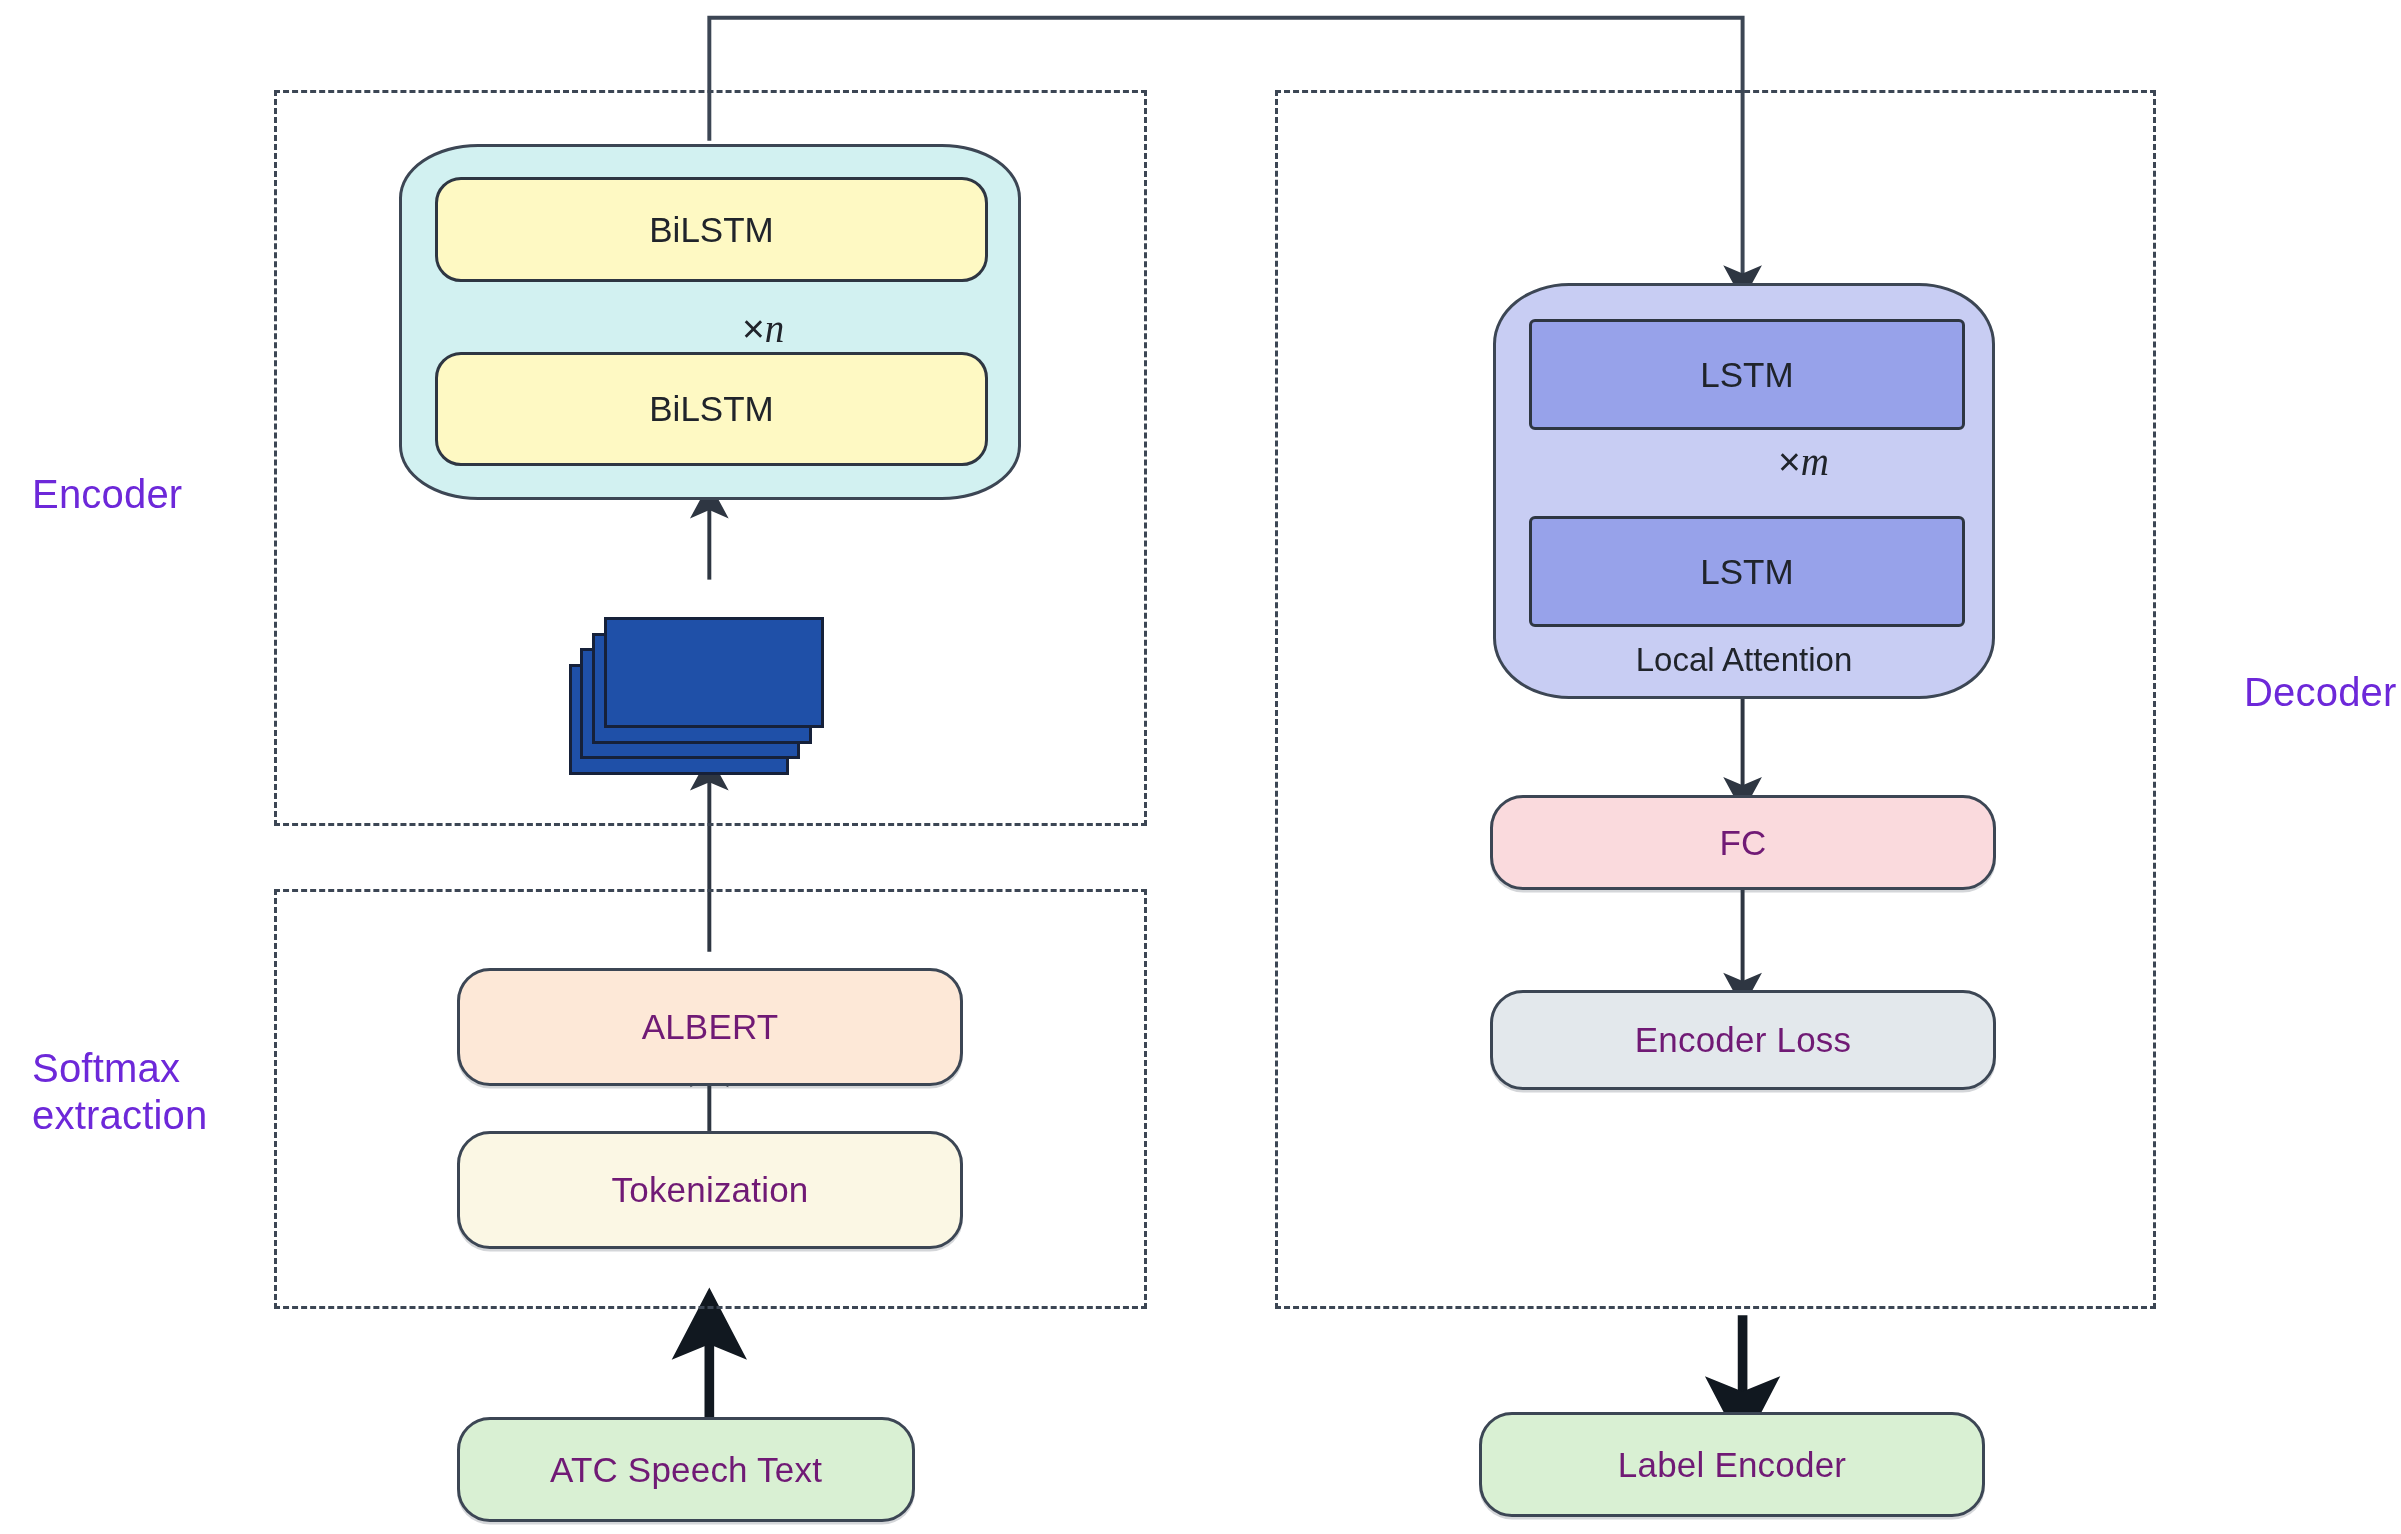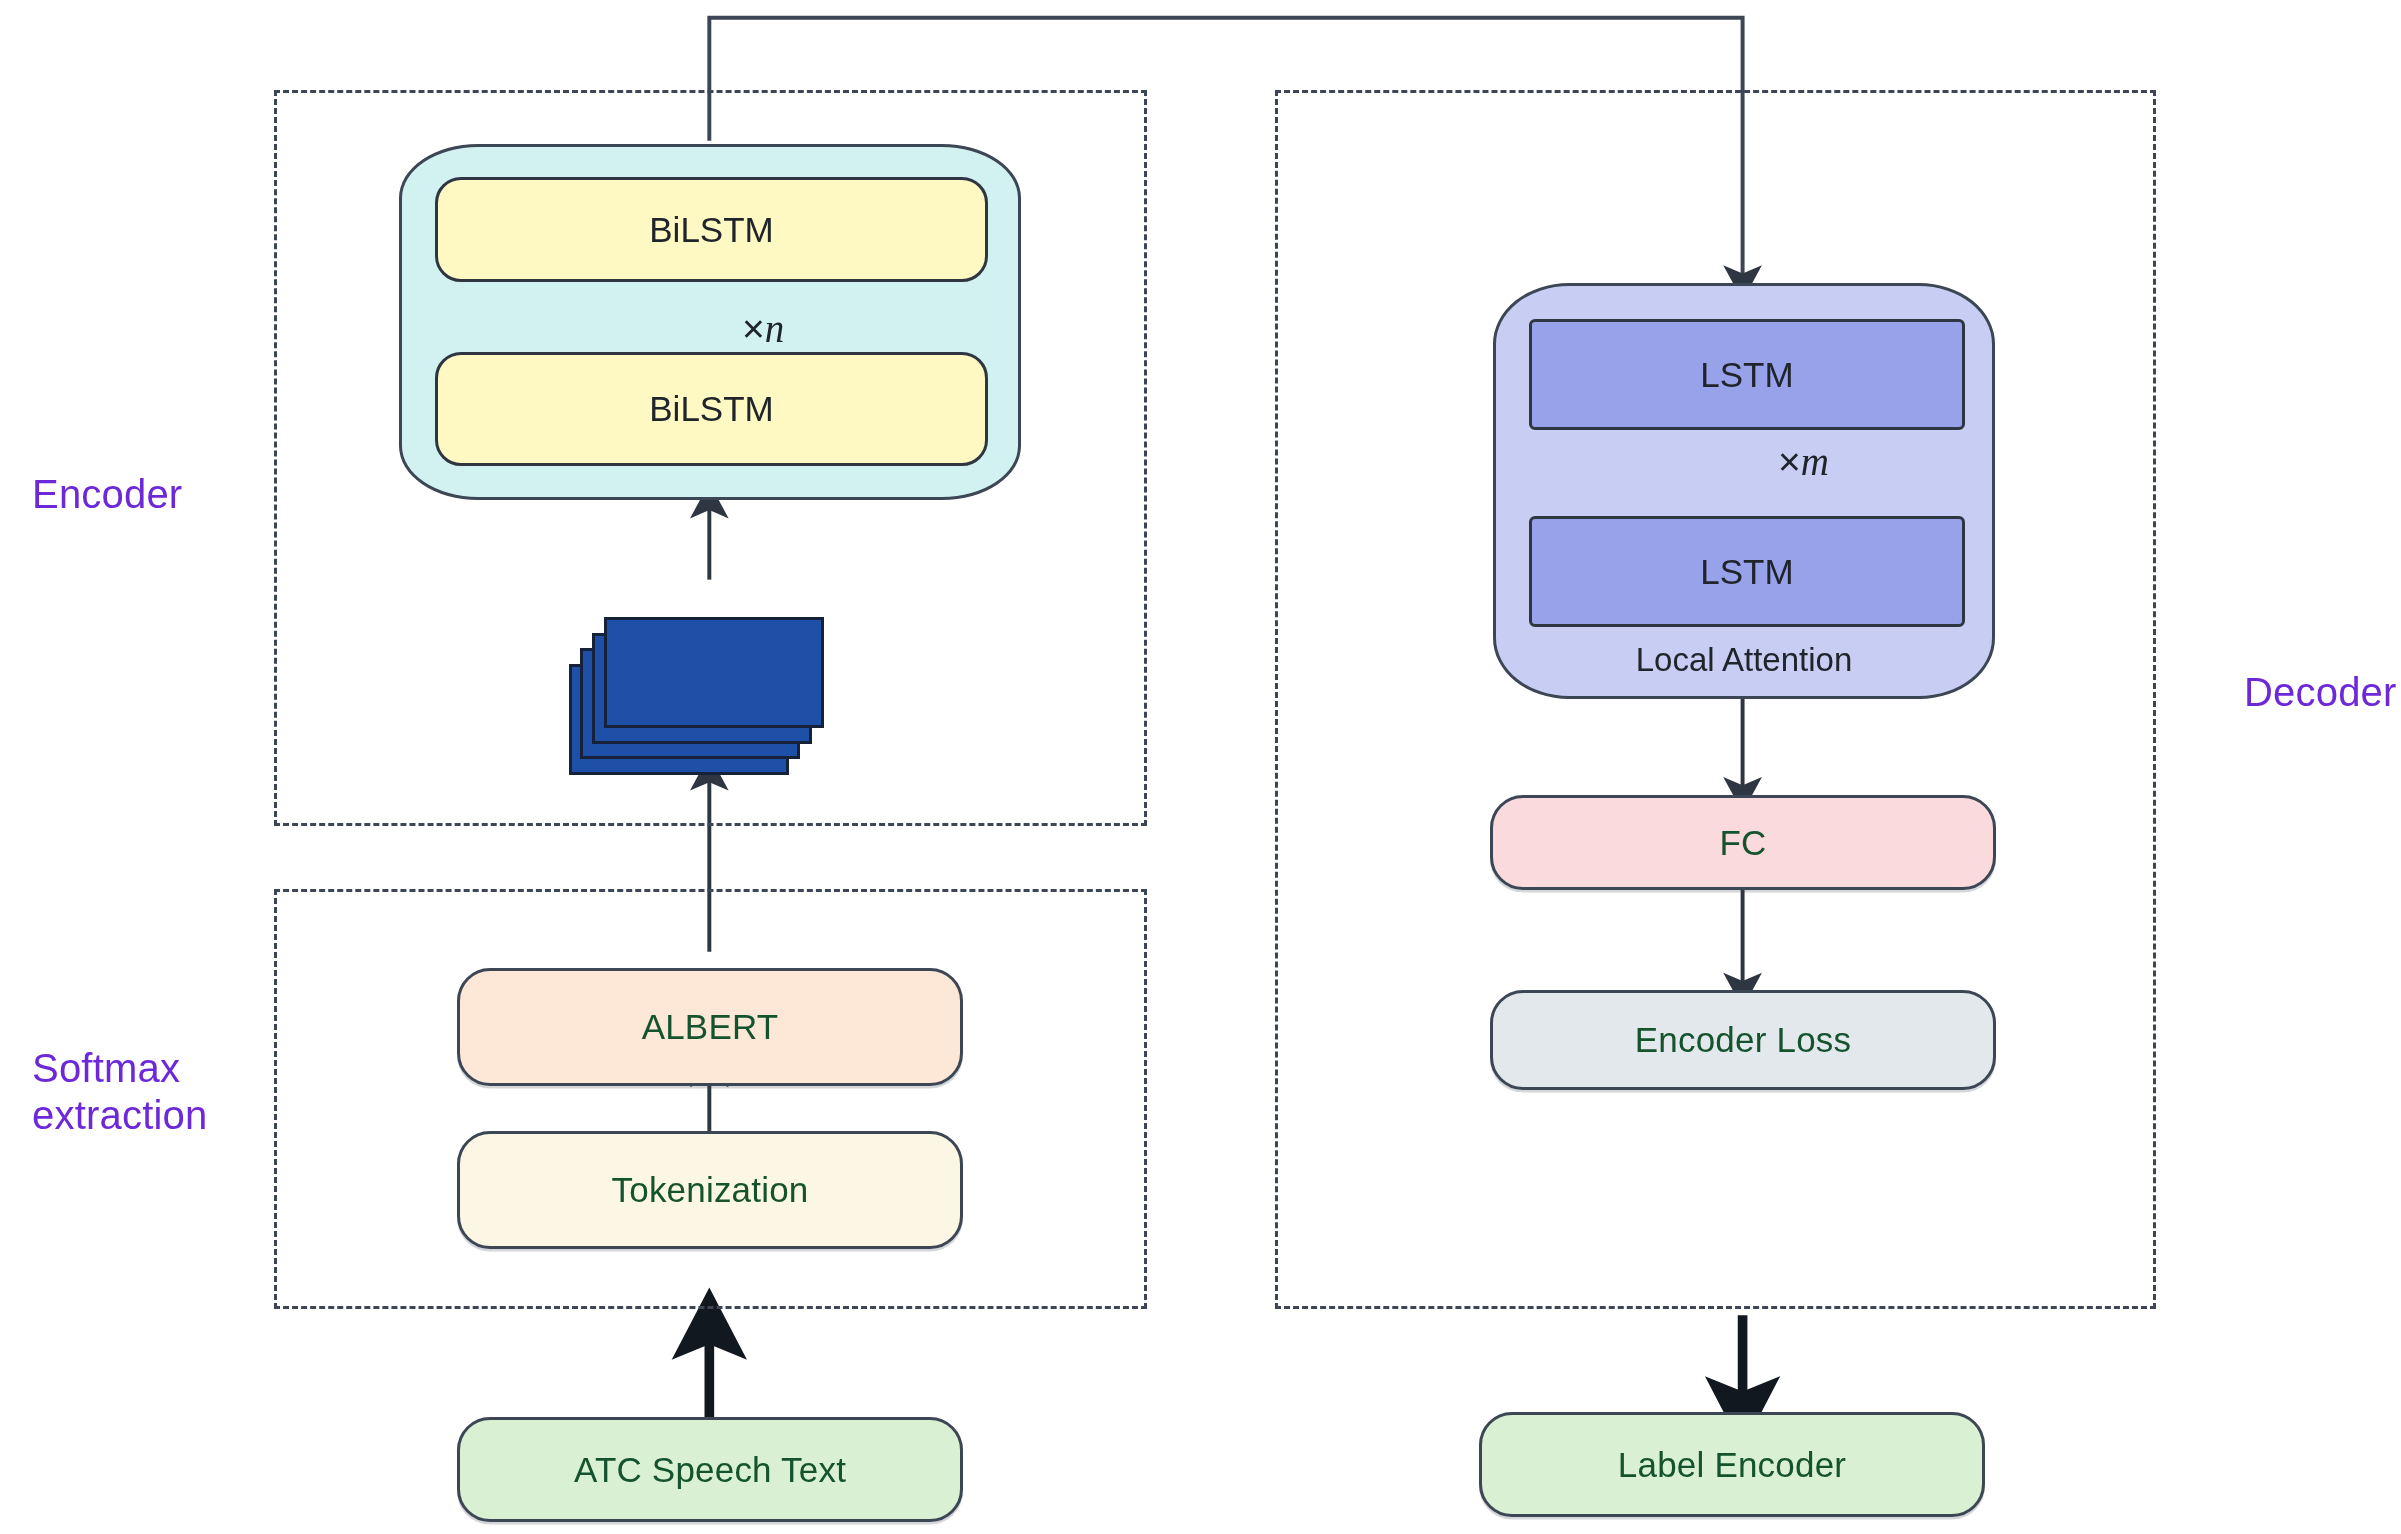--- a/index.html
+++ b/index.html
@@ -43,21 +43,21 @@
   
   .node{
     position:absolute;
     box-sizing:border-box;
     border:3.5px solid #3c4654;
     border-radius:33px;
     display:flex;
     align-items:center;
     justify-content:center;
     font-size:35px;
-    color:#14532d;
+    color:#701a75;
     letter-spacing:0.2px;
     box-shadow:0 2.6px 0 rgba(60,70,84,.22);
   }
 
   
   .rnn-wrap{
     position:absolute;
     box-sizing:border-box;
     border:3.5px solid #3c4654;
     display:flex;
@@ -208,21 +208,21 @@
   </div>
 
   <div class="node" style="left:457px; top:952px; width:506px; height:118px; background:#fde8d7;margin-top:16px;">
     <span>ALBERT</span>
   </div>
 
   <div class="node" style="left:457px; top:1131px; width:506px; height:118px; background:#fbf7e4;">
     <span>Tokenization</span>
   </div>
 
-  <div class="node" style="left:457px; top:1417px; width:506px; height:105px; background:#d9f0d3;">
+  <div class="node" style="left:457px; top:1417px; width:458px; height:105px; background:#d9f0d3;">
     <span>ATC Speech Text</span>
   </div>
 
   <div class="rnn-wrap dec" style="left:1493px; top:283px; width:502px; height:416px;">
     <div class="rnn-cell dec" style="left:33px; top:33px; width:436px; height:111px;">
       <span>LSTM</span>
     </div>
     <div class="rnn-cell dec" style="left:33px; top:230px; width:436px; height:111px;">
       <span>LSTM</span>
     </div>

